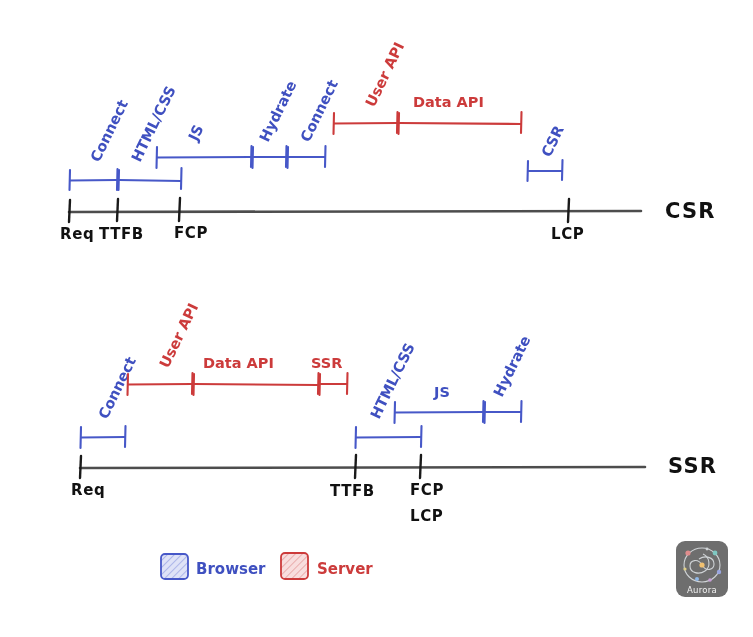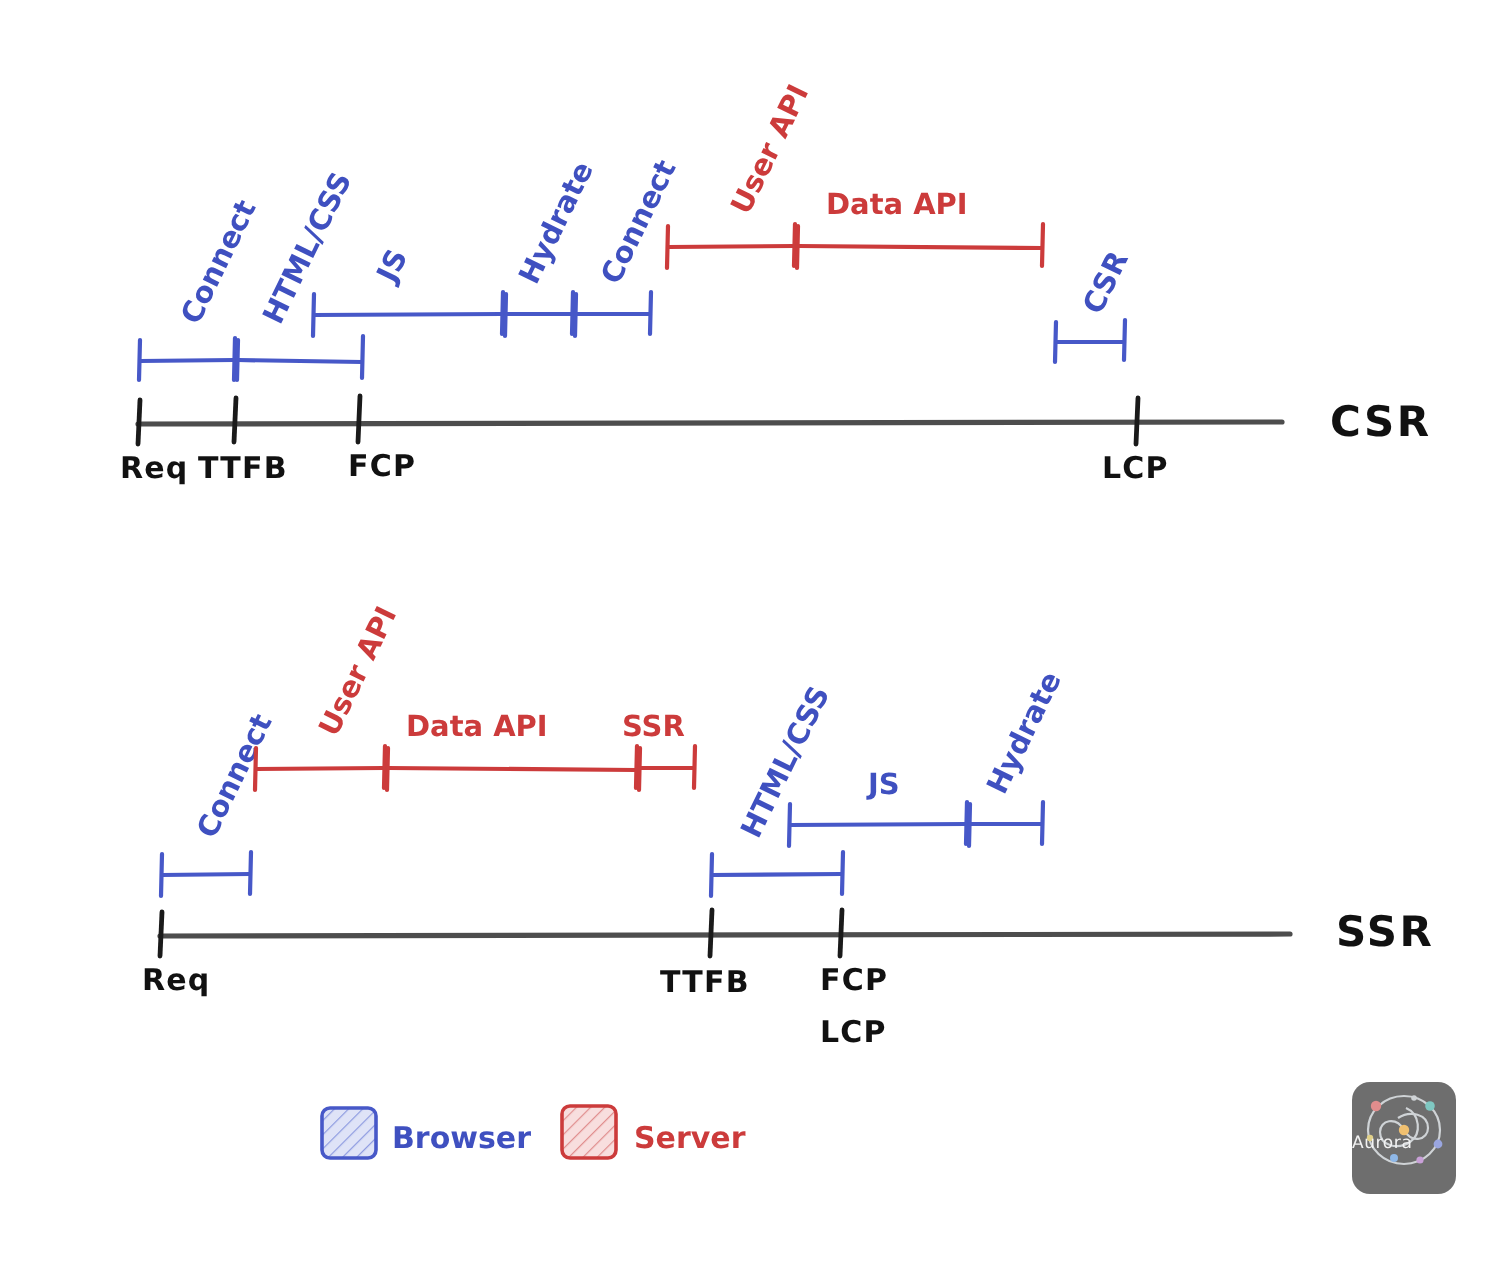--- a/index.html
+++ b/index.html
@@ -84,24 +84,24 @@
     position: absolute;
     left: 676px;
     top: 541px;
     width: 52px;
     height: 56px;
     background: #6e6e6e;
     border-radius: 9px;
   }
   .logo-cap {
     position: absolute;
-    bottom: 20px;
+    bottom: 2px;
     left: 0;
     width: 100%;
-    text-align: left;
+    text-align: center;
     font-size: 8.5px;
     color: #f2f2f2;
     font-family: "DejaVu Sans", sans-serif;
     letter-spacing: 0.3px;
   }
   .logo-svg { position: absolute; left: 0; top: 0; }
 </style>
 </head>
 <body>
 

